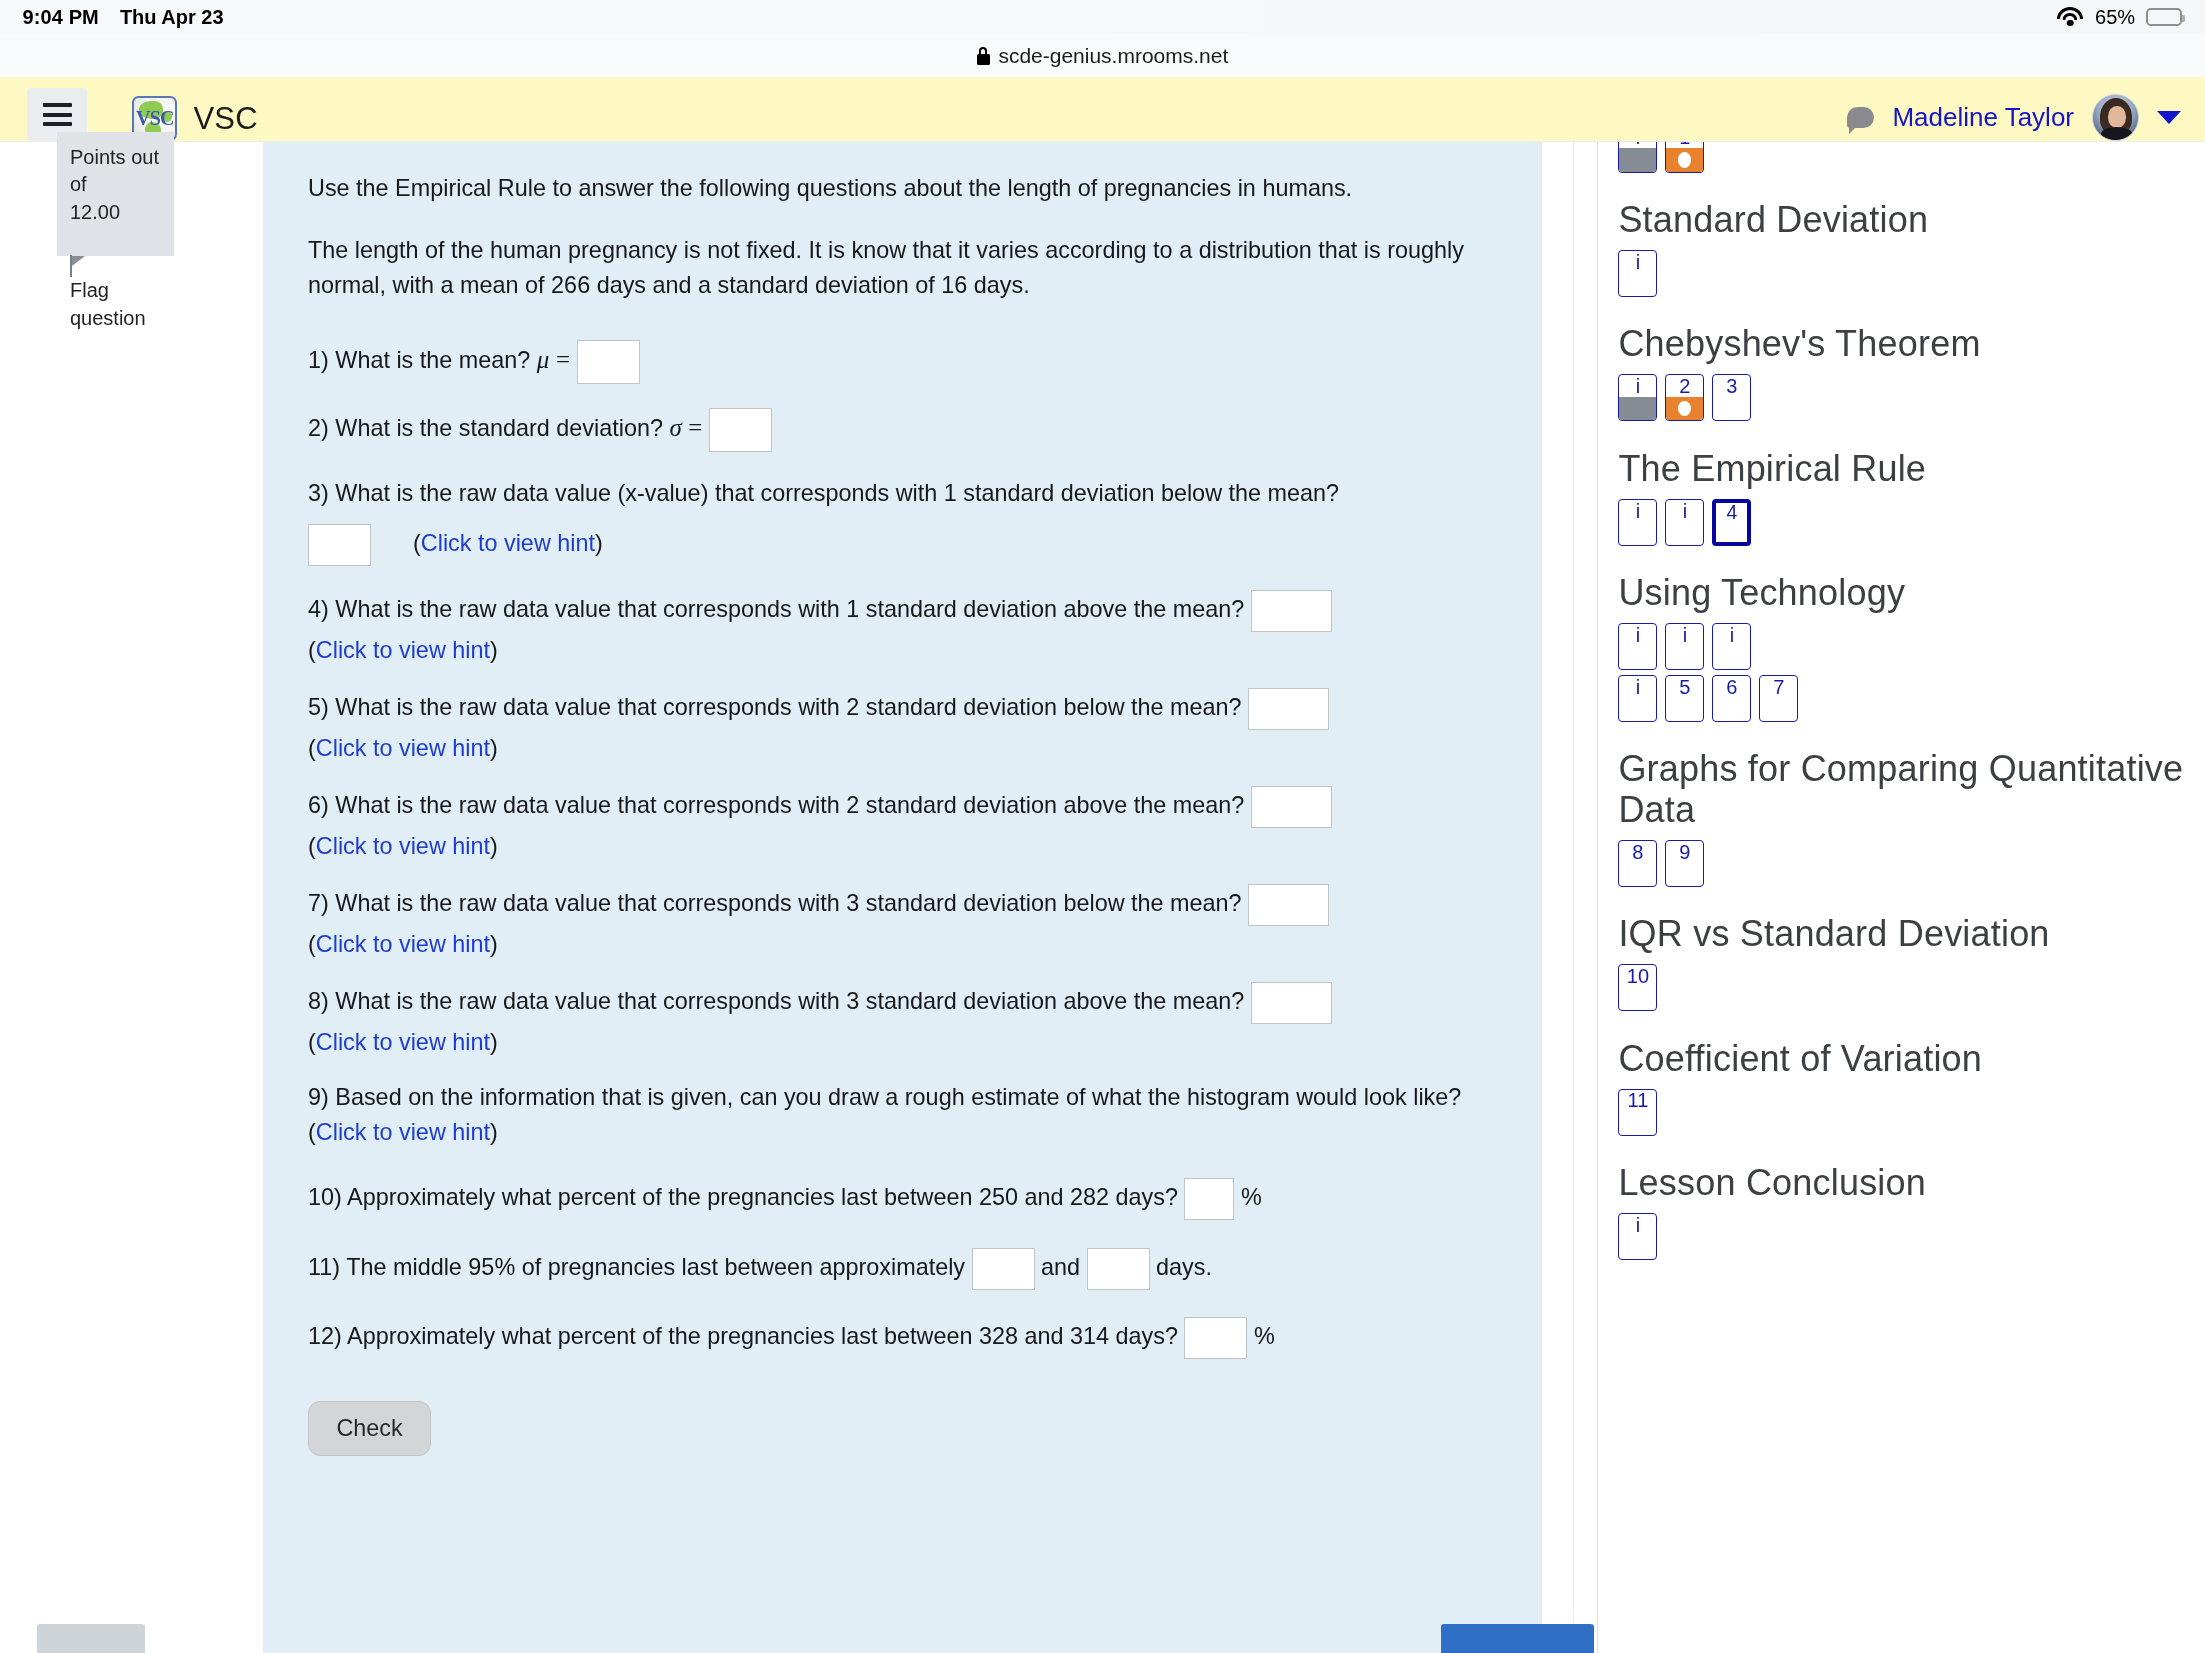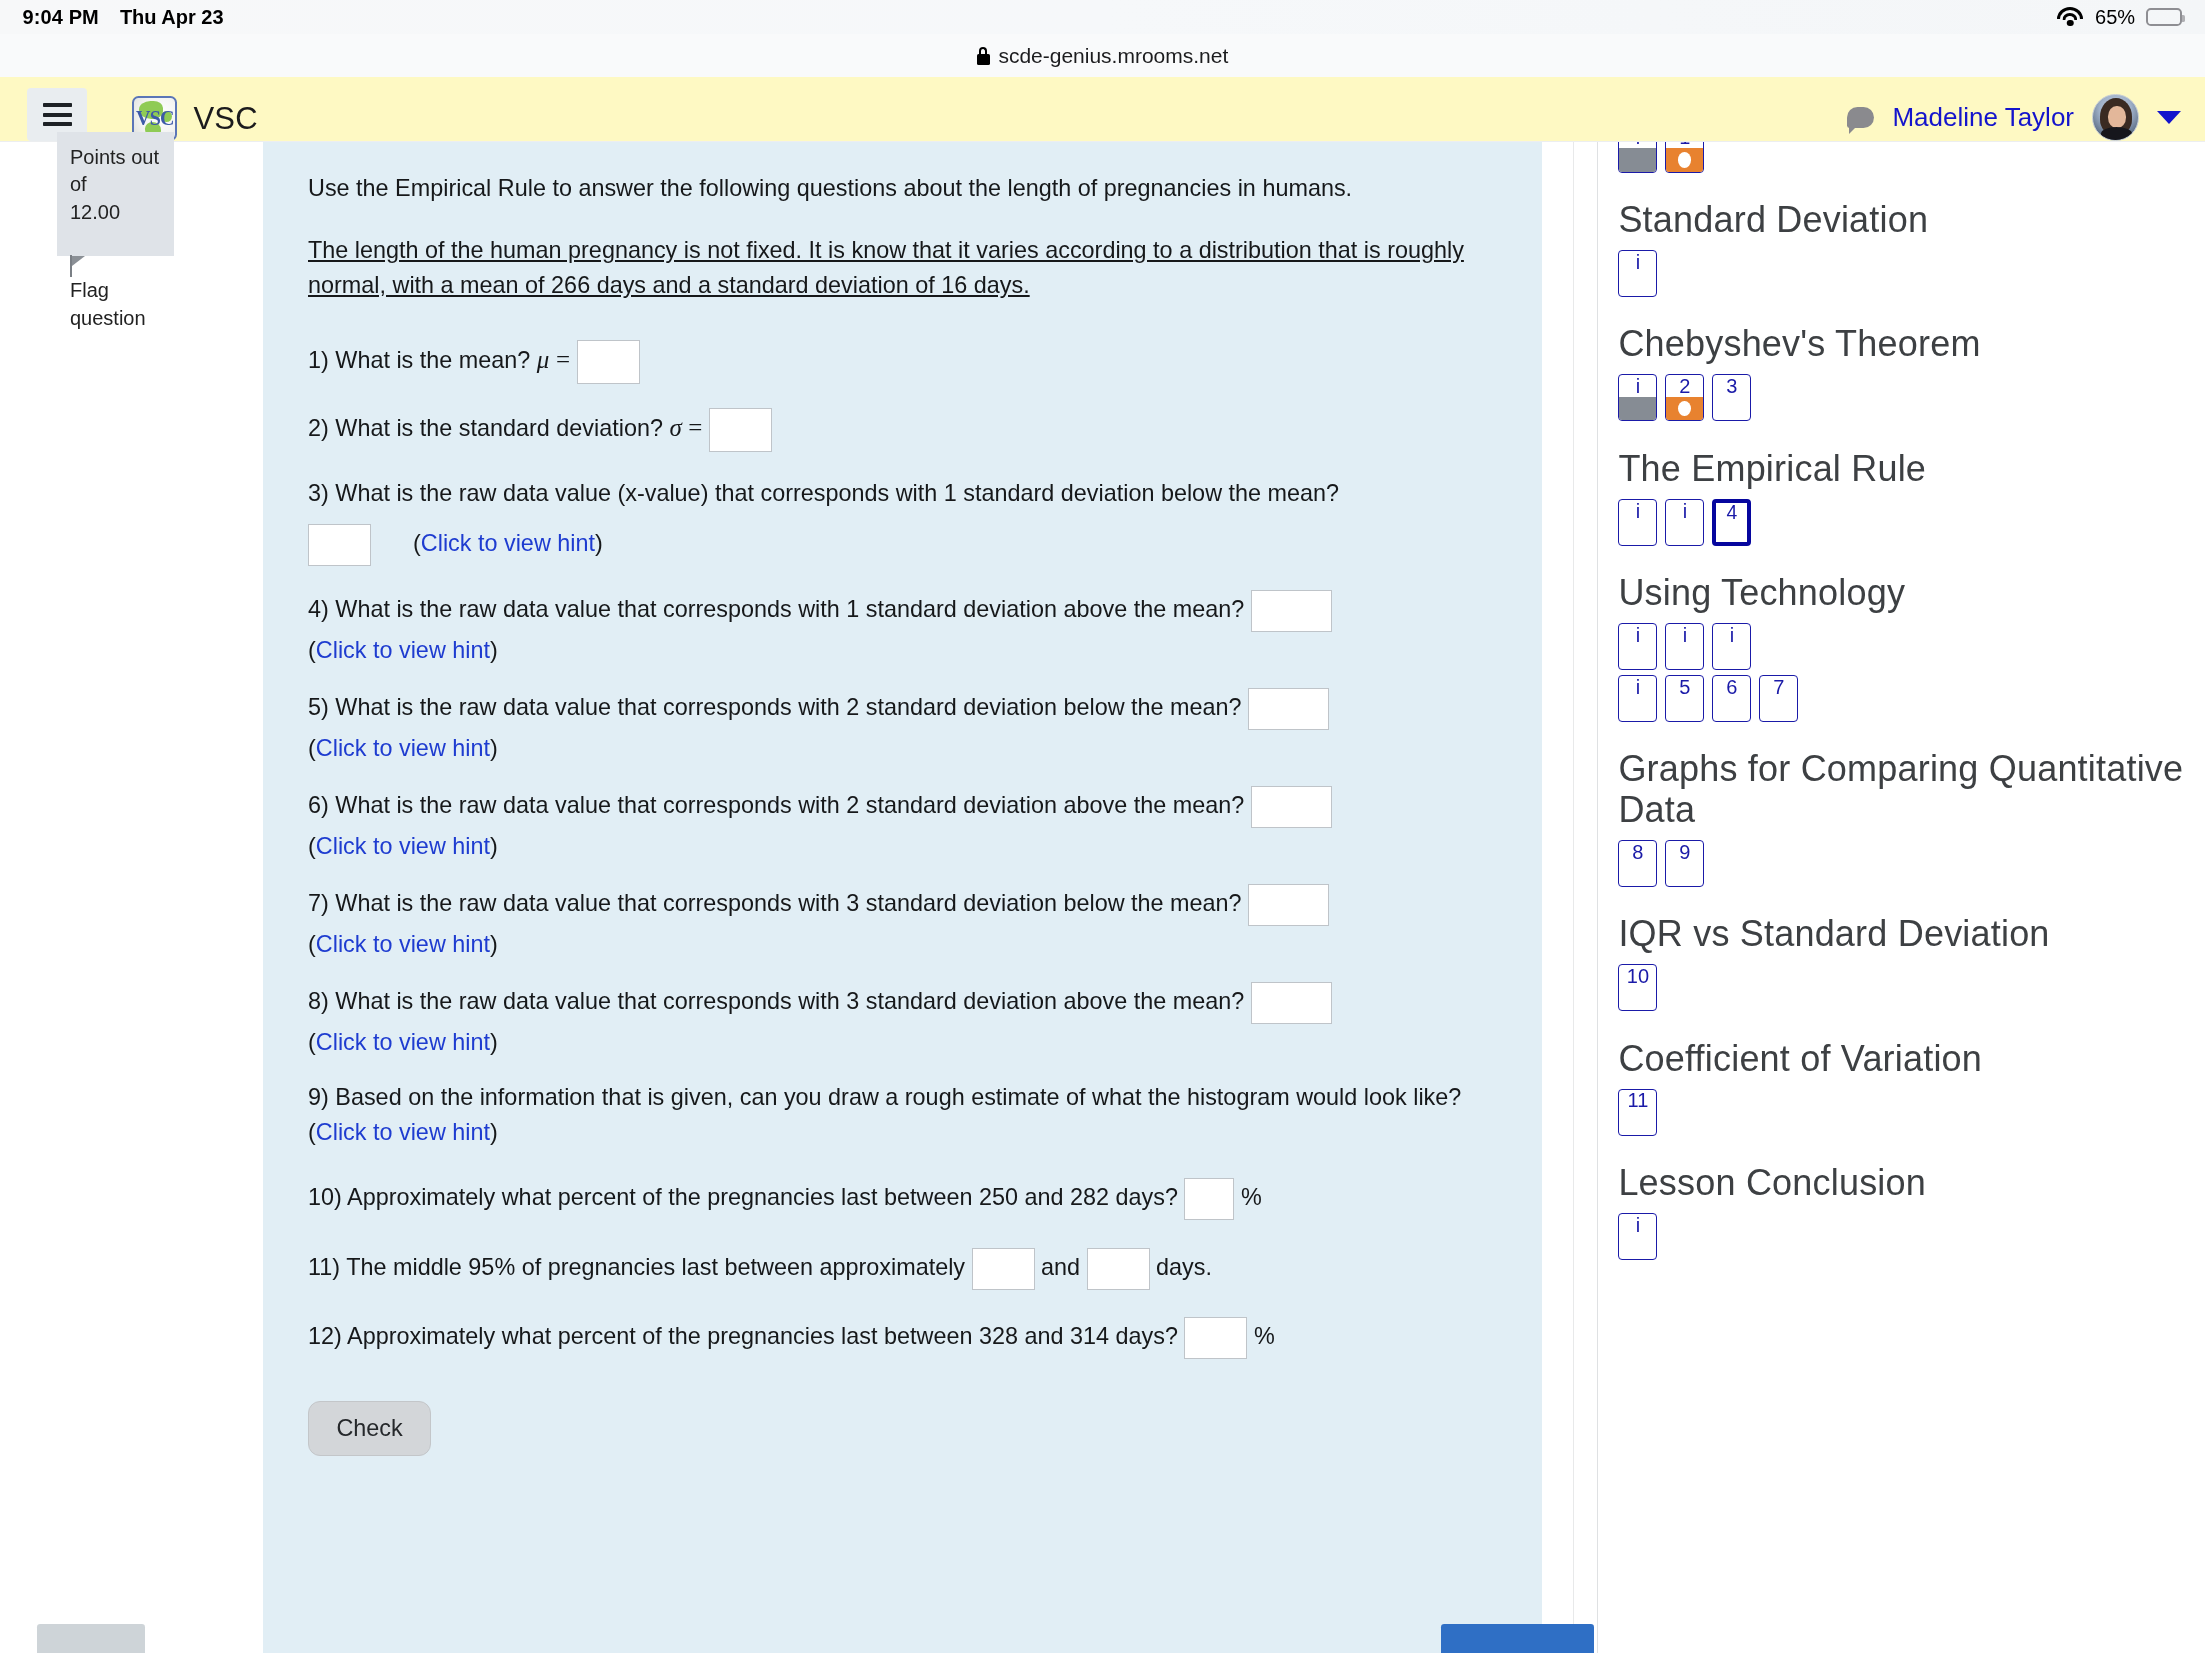--- a/index.html
+++ b/index.html
@@ -120,21 +120,21 @@
   }
   .flag-text { font-size: 20px; color: #222; }
 
   
   .q-card {
     position: absolute; left: 263px; top: 0; width: 1279px; min-height: 1560px;
     background: #e1eef5; padding: 29px 42px 0 45px;
   }
   .q-card p, .q-card div.qrow { font-size: 23.4px; color: #16181a; line-height: 1.52; }
   .q-intro { margin-bottom: 26px; }
-  .q-intro.two { margin-bottom: 36px; text-decoration: underline; }
+  .q-intro.two { margin-bottom: 36px; }
   .qrow { margin-bottom: 24px; display: block; }
   .mathit { font-family: "Liberation Serif", serif; font-style: italic; font-size: 25px; }
   .mathop { font-family: "Liberation Serif", serif; font-size: 25px; font-style: normal; }
 
   input.ans {
     background: #ffffff; border: 0.8px solid #bfc4c9; height: 42px; width: 63px;
     vertical-align: middle; font-size: 22.6px; padding: 0 4.8px;
     font-family: "Liberation Sans", sans-serif;
   }
   input.ans.w100 { width: 81px; }

